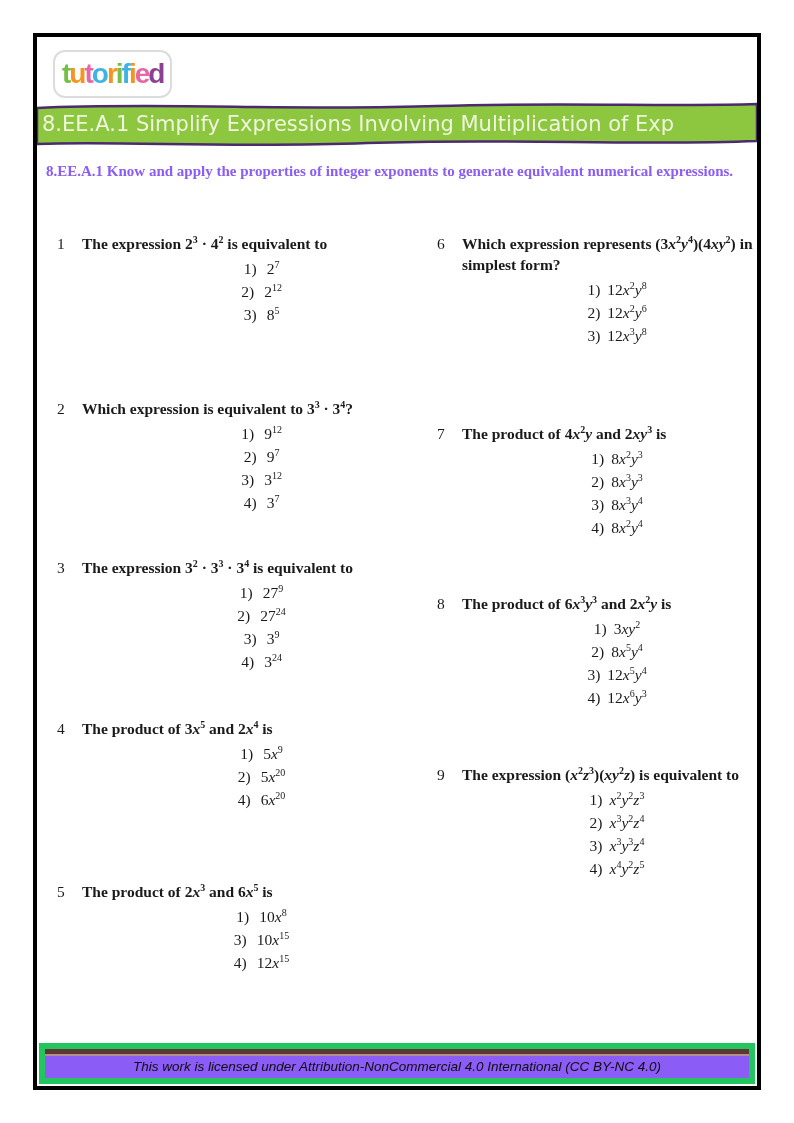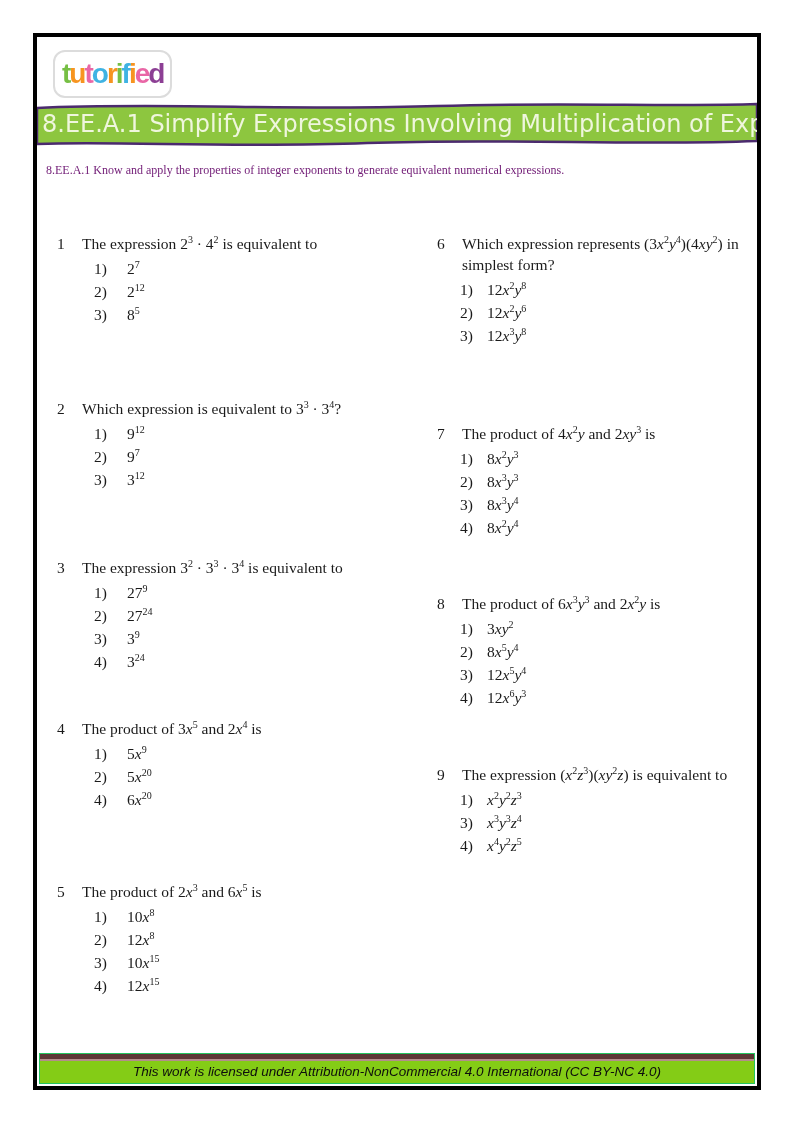--- a/index.html
+++ b/index.html
@@ -30,43 +30,43 @@
   
   .banner {
     position: absolute; left: 0; top: 61px;
     width: 720px; height: 52px;
   }
   .banner svg { position: absolute; left: 0; top: 0; width: 100%; height: 100%; }
   .banner-title {
     position: absolute; left: 5px; top: 50%; transform: translateY(-50%);
     width: 715px; overflow: hidden; white-space: nowrap;
     font-family: "DejaVu Sans", "Liberation Sans", sans-serif;
-    font-size: 24px; color: var(--banner-text, #eff6dd);
+    font-size: 21px; color: var(--banner-text, #eff6dd);
   }
   
   .standard {
     position: absolute; left: 9px; top: 126px;
-    width: 705px; font-size: 12px; color: #701a75;
+    width: 705px; font-size: 15px; color: #8b5cf6; font-weight: bold;
   }
   
   .question { position: absolute; font-size: 15.5px; line-height: 21px; }
   .q-head { display: flex; }
   .q-num { width: 25px; flex: none; }
-  .q-stem { flex: 1; }
+  .q-stem { flex: 1; font-weight: bold; }
   .options { margin-left: 37px; margin-top: 3px; }
   .col2 .options { margin-left: 23px; }
-  .opt-row { height: 23px; line-height: 23px; white-space: nowrap; }
+  .opt-row { height: 23px; line-height: 23px; white-space: nowrap; text-align: center; }
   .opt-label { display: inline-block; width: 33px; }
   .col2 .opt-label { width: 27px; }
   sup { font-size: 10px; line-height: 0; }
   .q-stem i, .opt-value i { font-style: italic; }
   
   .footer-strip {
     position: absolute; left: 2px; right: 2px; bottom: 2px;
-    border: 1px solid #22c55e; background: #84cc16;
+    border: 6px solid #22c55e; background: #8b5cf6;
   }
   .footer-bar {
     height: 5px; background: var(--footer-bar, #5c3734);
     border-bottom: 2px solid #b38e8b;
   }
   .footer-license {
     text-align: center;
     font-family: "Liberation Sans", sans-serif;
     font-style: italic; font-size: 13.5px;
     padding: 3px 0 4px; color: #0d0d0d;
@@ -114,20 +114,21 @@
 
   <div class="question" style="left: 20px; top: 361px; width: 362px;">
     <div class="q-head">
       <span class="q-num">2</span>
       <div class="q-stem">Which expression is equivalent to 3<sup>3</sup> · 3<sup>4</sup>?</div>
     </div>
     <div class="options">
           <div class="opt-row"><span class="opt-label">1)</span><span class="opt-value">9<sup>12</sup></span></div>
           <div class="opt-row"><span class="opt-label">2)</span><span class="opt-value">9<sup>7</sup></span></div>
           <div class="opt-row"><span class="opt-label">3)</span><span class="opt-value">3<sup>12</sup></span></div>
+          <div class="opt-row"><span class="opt-label">4)</span><span class="opt-value">3<sup>7</sup></span></div>
         </div>
   </div>
 
   <div class="question" style="left: 20px; top: 520px; width: 362px;">
     <div class="q-head">
       <span class="q-num">3</span>
       <div class="q-stem">The expression 3<sup>2</sup> · 3<sup>3</sup> · 3<sup>4</sup> is equivalent to</div>
     </div>
     <div class="options">
           <div class="opt-row"><span class="opt-label">1)</span><span class="opt-value">27<sup>9</sup></span></div>
@@ -149,21 +150,20 @@
         </div>
   </div>
 
   <div class="question" style="left: 20px; top: 844px; width: 362px;">
     <div class="q-head">
       <span class="q-num">5</span>
       <div class="q-stem">The product of 2<i>x</i><sup>3</sup> and 6<i>x</i><sup>5</sup> is</div>
     </div>
     <div class="options">
           <div class="opt-row"><span class="opt-label">1)</span><span class="opt-value">10<i>x</i><sup>8</sup></span></div>
-          <div class="opt-row"><span class="opt-label">2)</span><span class="opt-value">12<i>x</i><sup>8</sup></span></div>
           <div class="opt-row"><span class="opt-label">3)</span><span class="opt-value">10<i>x</i><sup>15</sup></span></div>
           <div class="opt-row"><span class="opt-label">4)</span><span class="opt-value">12<i>x</i><sup>15</sup></span></div>
         </div>
   </div>
 
   <div class="question col2" style="left: 400px; top: 196px; width: 330px;">
     <div class="q-head">
       <span class="q-num">6</span>
       <div class="q-stem">Which expression represents (3<i>x</i><sup>2</sup><i>y</i><sup>4</sup>)(4<i>xy</i><sup>2</sup>) in simplest form?</div>
     </div>
@@ -200,20 +200,21 @@
         </div>
   </div>
 
   <div class="question col2" style="left: 400px; top: 727px; width: 330px;">
     <div class="q-head">
       <span class="q-num">9</span>
       <div class="q-stem">The expression (<i>x</i><sup>2</sup><i>z</i><sup>3</sup>)(<i>xy</i><sup>2</sup><i>z</i>) is equivalent to</div>
     </div>
     <div class="options">
           <div class="opt-row"><span class="opt-label">1)</span><span class="opt-value"><i>x</i><sup>2</sup><i>y</i><sup>2</sup><i>z</i><sup>3</sup></span></div>
+          <div class="opt-row"><span class="opt-label">2)</span><span class="opt-value"><i>x</i><sup>3</sup><i>y</i><sup>2</sup><i>z</i><sup>4</sup></span></div>
           <div class="opt-row"><span class="opt-label">3)</span><span class="opt-value"><i>x</i><sup>3</sup><i>y</i><sup>3</sup><i>z</i><sup>4</sup></span></div>
           <div class="opt-row"><span class="opt-label">4)</span><span class="opt-value"><i>x</i><sup>4</sup><i>y</i><sup>2</sup><i>z</i><sup>5</sup></span></div>
         </div>
   </div>
 </div>
 
   <div class="footer-strip">
     <div class="footer-bar"></div>
     <div class="footer-license">This work is licensed under Attribution-NonCommercial 4.0 International (CC BY-NC 4.0)</div>
   </div>

